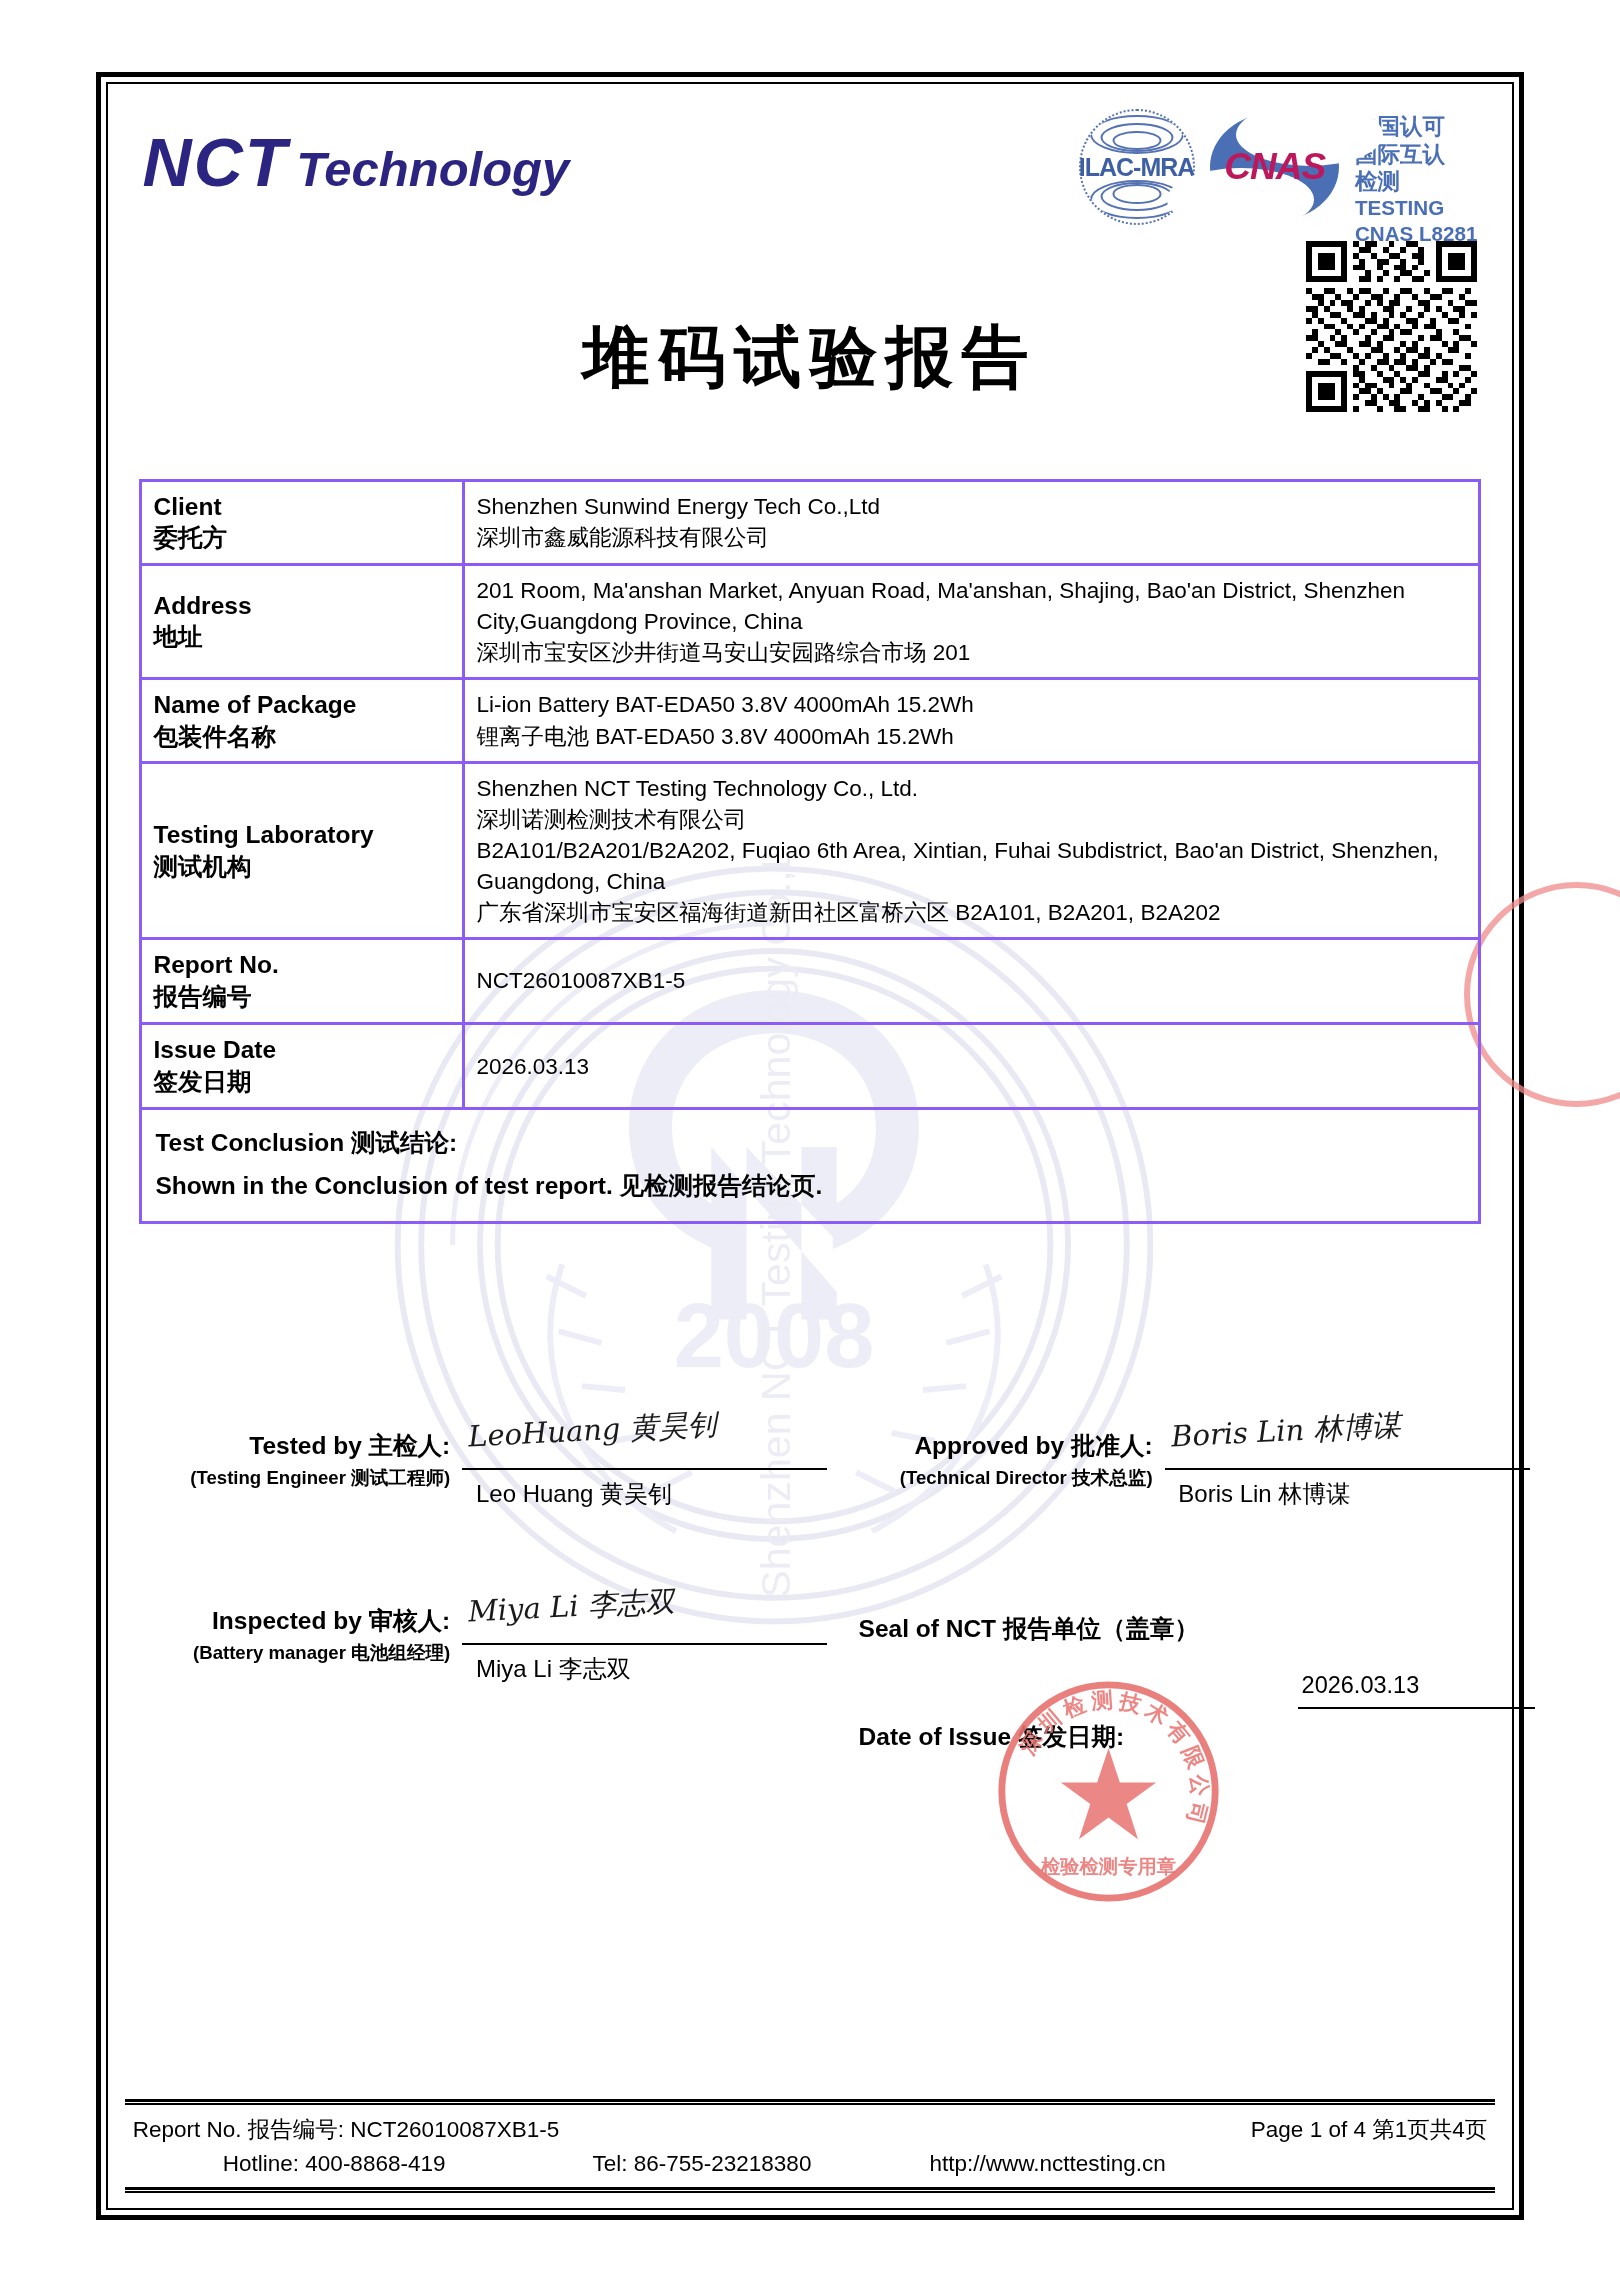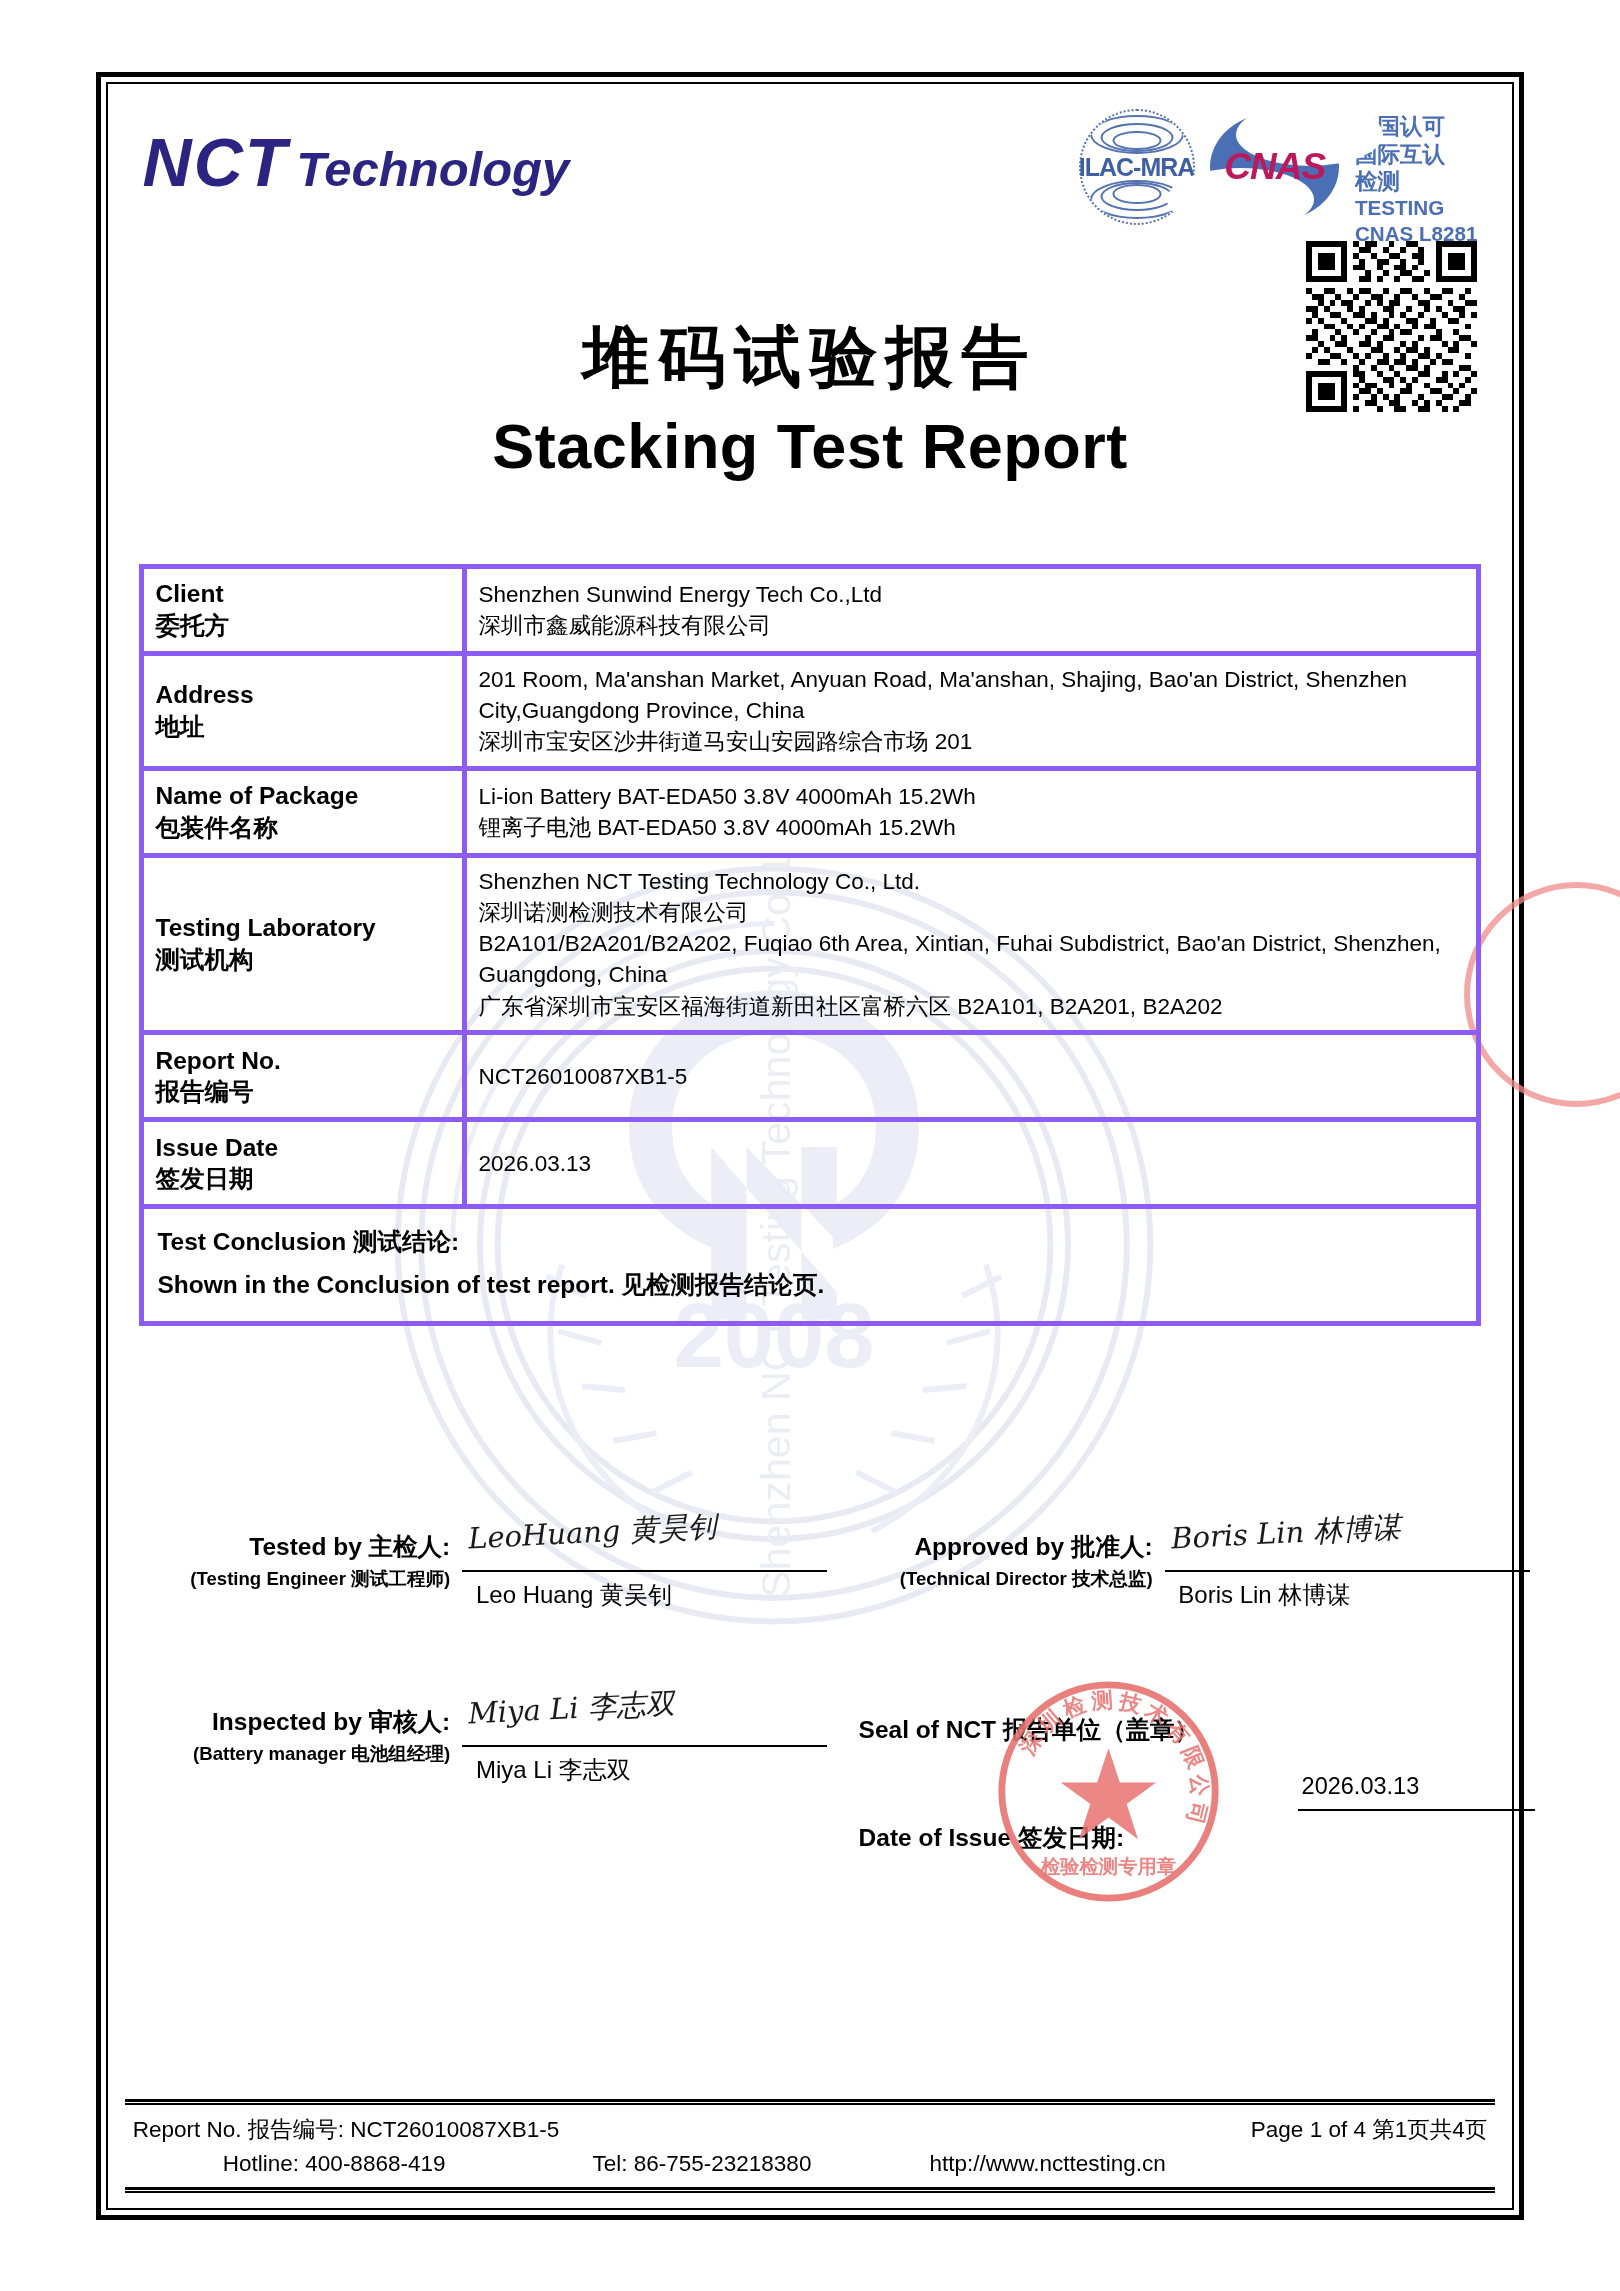--- a/index.html
+++ b/index.html
@@ -185,21 +185,21 @@
   
   .info-table {
     margin: 80px 13.7px 0 13.7px;
     border-collapse: collapse;
     width: calc(100% - 27.4px);
     position: relative;
     z-index: 4;
     table-layout: fixed;
   }
   .info-table td {
-    border: 5px solid #8b5cf6;
+    border: 3px solid #8b5cf6;
     vertical-align: middle;
     padding: 8.8px 11.8px;
     background: transparent;
   }
   .info-table td.label {
     width: 323px;
     font-size: 24.5px;
     font-weight: bold;
     line-height: 1.3;
   }
@@ -607,21 +607,20 @@
             <rect x="19" y="28" width="2" height="1"></rect>
           <rect x="23" y="28" width="1" height="1"></rect>
             <rect x="25" y="28" width="1" height="1"></rect>
         </g>
       </svg>
     </div>
   </div>
 
   <div class="title-zone">
     <div class="title-cn">堆码试验报告</div>
-    <div class="title-en">Stacking Test Report</div>
   </div>
 
   <table class="info-table">
     <tbody>
       <tr>
         <td class="label">
           <div>Client</div>
           <div class="cn">委托方</div>
         </td>
         <td class="value">

